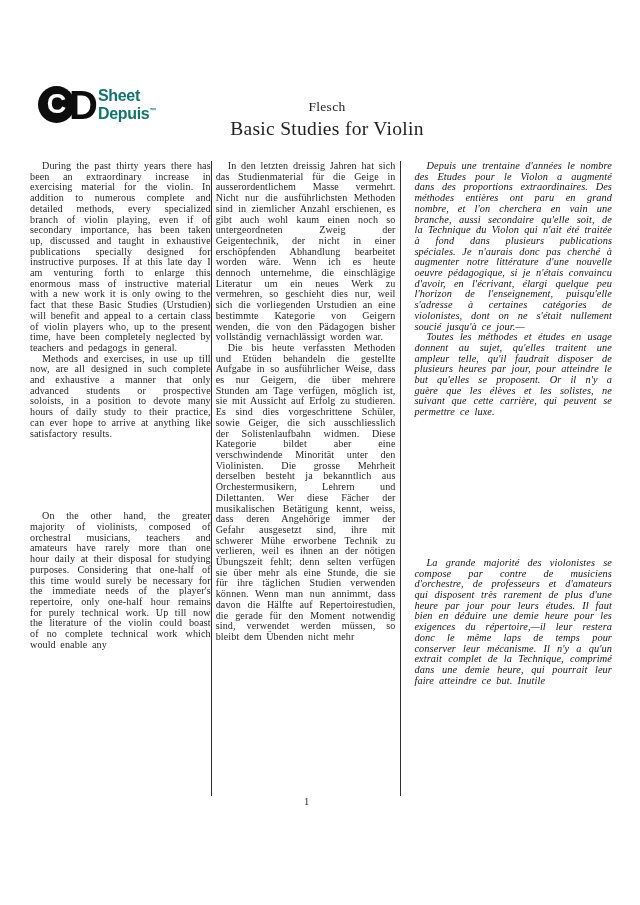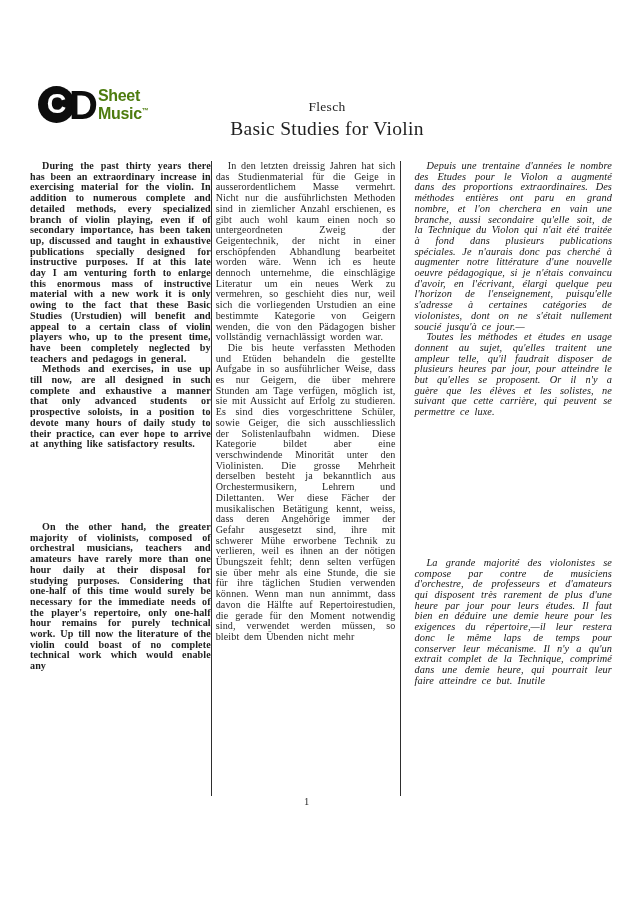--- a/index.html
+++ b/index.html
@@ -44,21 +44,21 @@
     margin-left: -6px;
     letter-spacing: -1px;
   }
   .logo-text {
     display: flex;
     flex-direction: column;
     margin-left: 1px;
     font-weight: 700;
     font-size: 16px;
     line-height: 15px;
-    color: #4d7c0f;
+    color: #0f766e;
     letter-spacing: -0.3px;
   }
   .tm { font-size: 7px; vertical-align: super; font-weight: 700; }
 
   
   .title-block {
     position: absolute;
     left: 0;
     top: 99px;
     width: 654px;
@@ -79,21 +79,21 @@
   }
   .col p {
     margin: 0;
     text-align: justify;
     text-indent: 12px;
     font-size: 10.1px;
     line-height: 10.7px;
     word-spacing: 2px;
     letter-spacing: 0.1px;
   }
-  .col-en { width: 183px; font-weight: bold; }
+  .col-en { width: 183px; }
   .col-de { width: 182px; margin-left: 4px; font-family: Liberation Serif, serif; }
   .col-fr { width: 200px; margin-left: 13px; }
   .divider {
     width: 1px;
     background: #2e2e2e;
     margin-left: 0;
   }
   .divider.d2 { margin-left: 5px; }
   .col-fr p {
     font-style: italic;
@@ -120,21 +120,21 @@
 
 <div class="page">
 
   <div class="logo">
     <div class="logo-disc">
       <span>C</span>
     </div>
     <div class="logo-d">D</div>
     <div class="logo-text">
       <span>Sheet</span>
-      <span><span>Music</span><span class="tm">™</span></span>
+      <span><span>Depuis</span><span class="tm">™</span></span>
     </div>
   </div>
 
   <div class="title-block">
     <div class="author">Flesch</div>
     <div class="title">Basic Studies for Violin</div>
   </div>
 
   <div class="columns">
 

